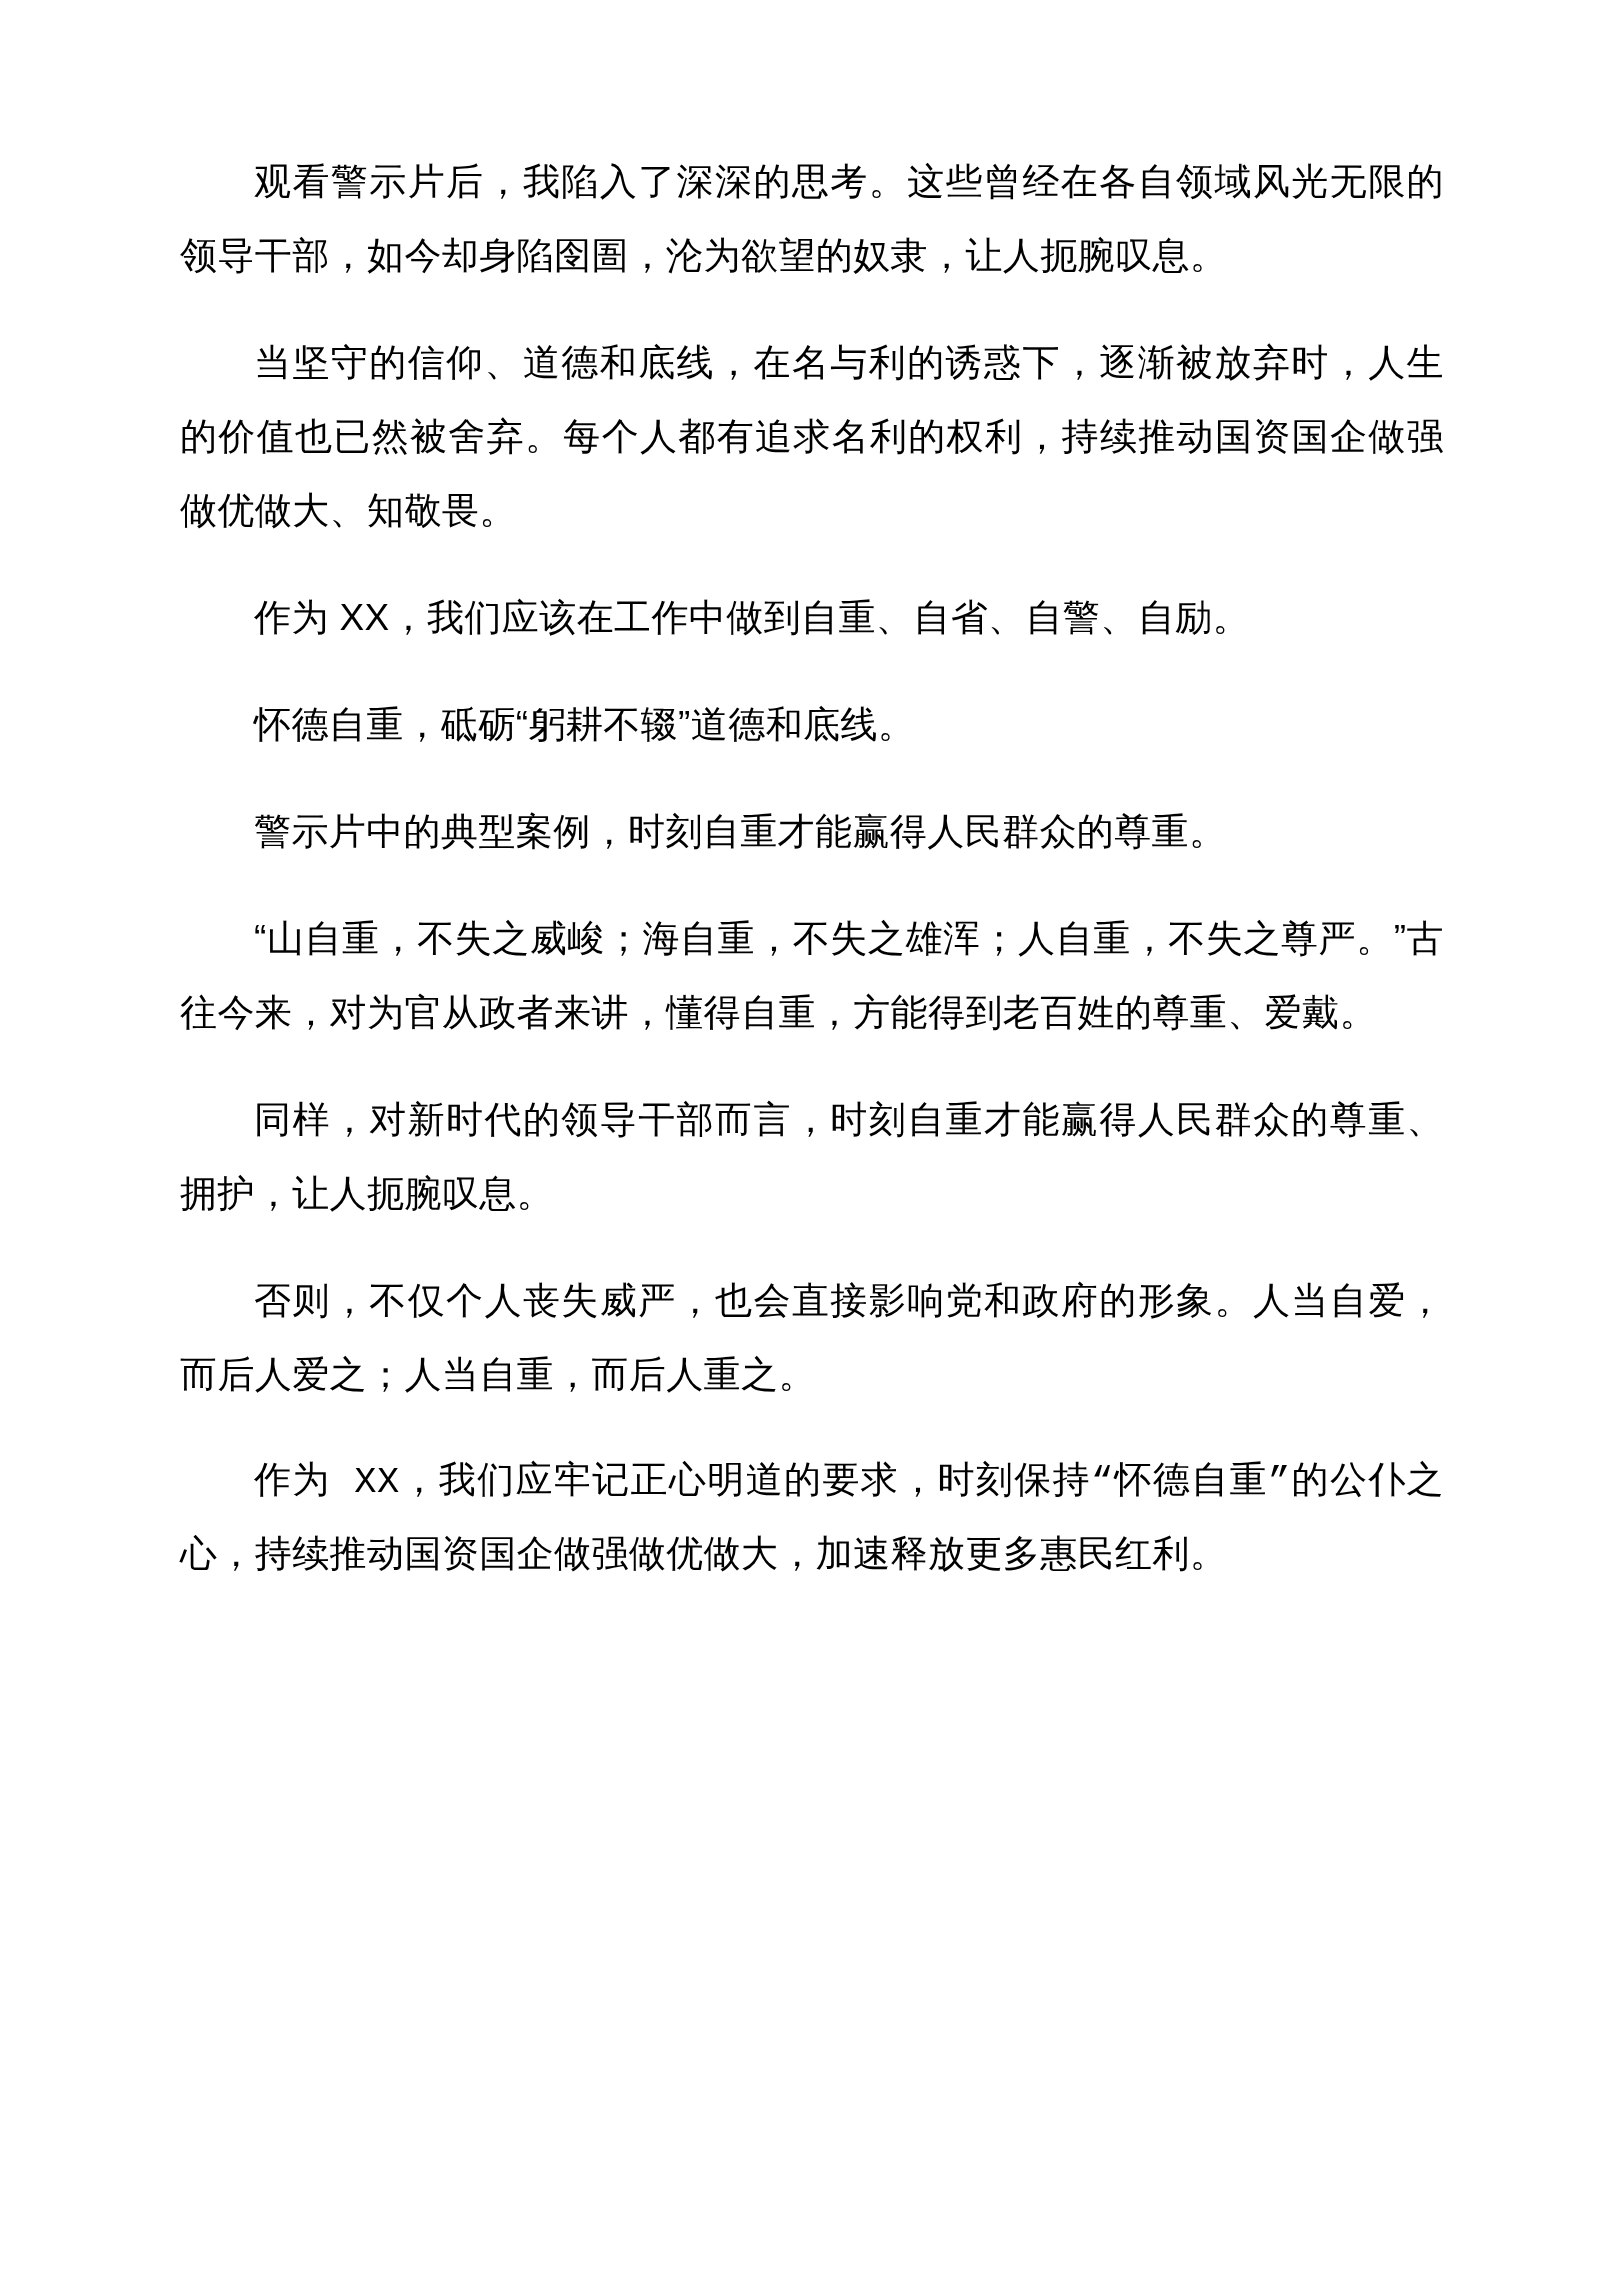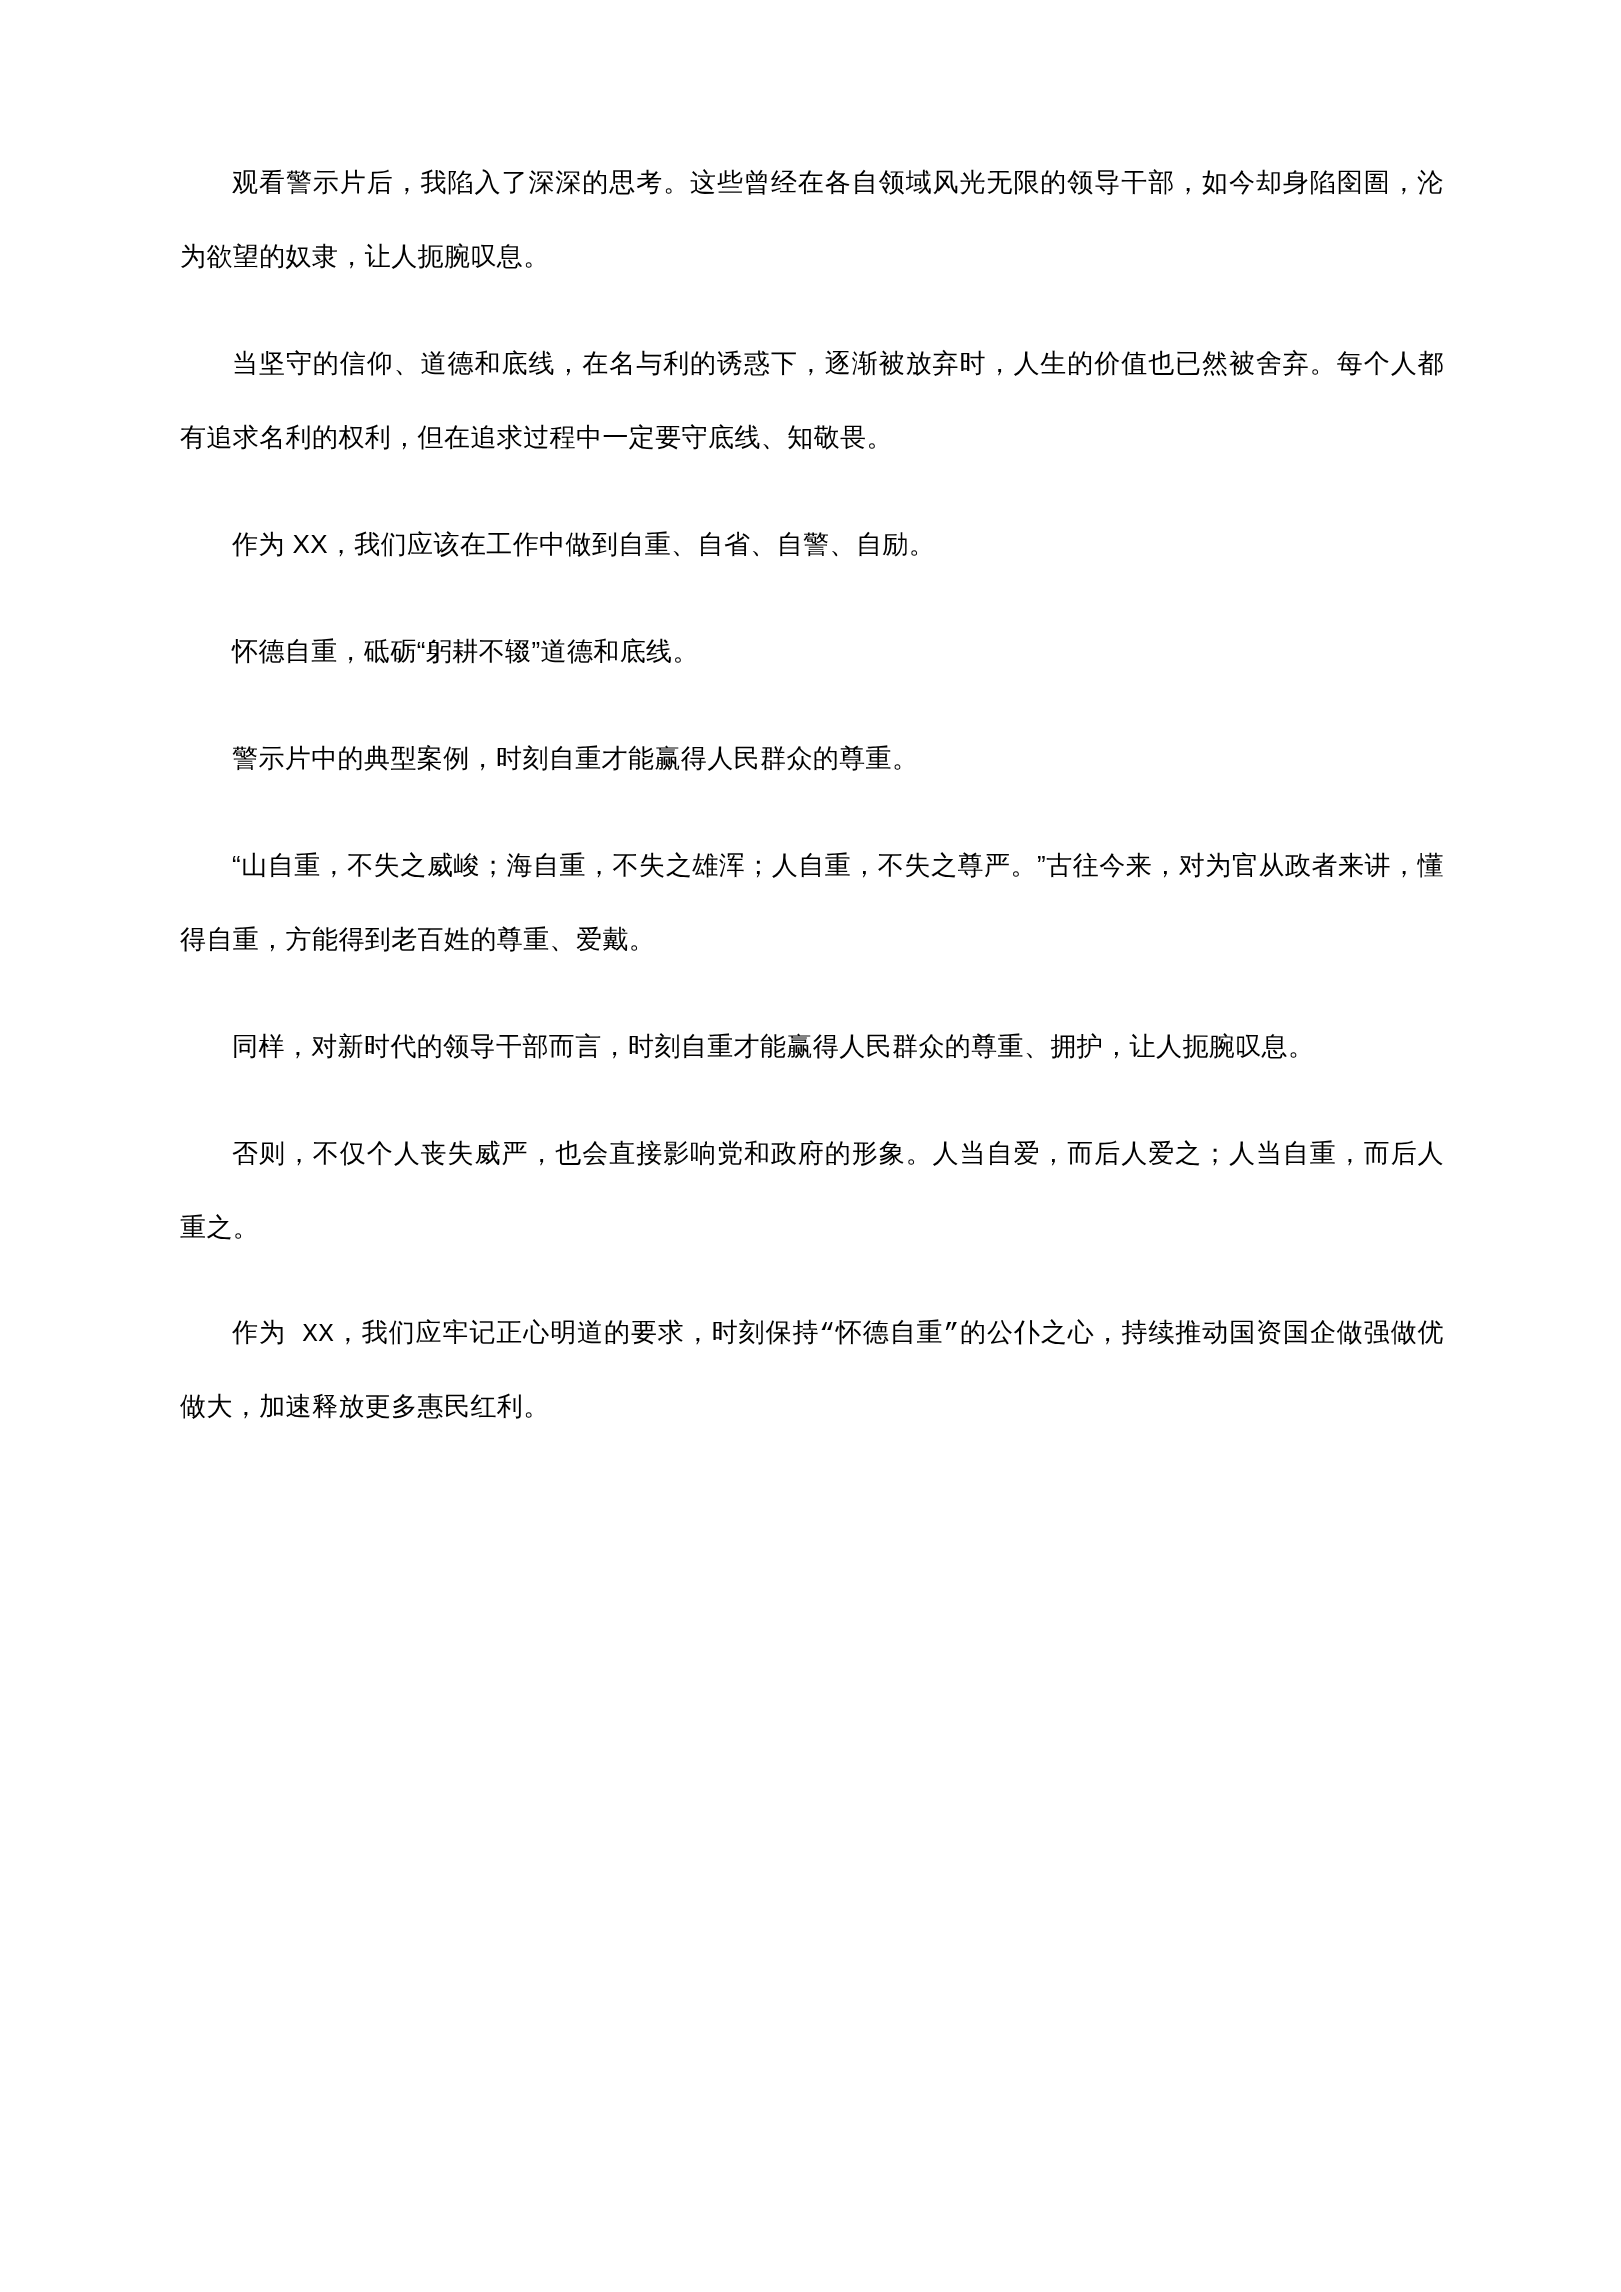--- a/index.html
+++ b/index.html
@@ -19,21 +19,21 @@
     width: 1621px;
     height: 2293px;
     background: #ffffff;
     box-sizing: border-box;
     padding: 145px 180px 118px 180px;
   }
   .doc-body {
     width: 1264px;
   }
   .para {
-    font-size: 26px;
+    font-size: 37px;
     line-height: 74px;
     letter-spacing: 0.4px;
     text-align: justify;
     text-justify: inter-ideograph;
     margin: 0 0 33px 0;
     text-indent: 2em;
     color: #000000;
     word-break: break-all;
   }
   .para:last-child {
@@ -42,21 +42,21 @@
   }
 </style>
 </head>
 <body>
 
 <div class="page">
   <div class="doc-body">
 
     <p class="para">观看警示片后，我陷入了深深的思考。这些曾经在各自领域风光无限的领导干部，如今却身陷囹圄，沦为欲望的奴隶，让人扼腕叹息。</p>
 
-    <p class="para">当坚守的信仰、道德和底线，在名与利的诱惑下，逐渐被放弃时，人生的价值也已然被舍弃。每个人都有追求名利的权利，但在追求过程中一定要守底线、知敬畏。</p>
+    <p class="para">当坚守的信仰、道德和底线，在名与利的诱惑下，逐渐被放弃时，人生的价值也已然被舍弃。每个人都有追求名利的权利，持续推动国资国企做强做优做大、知敬畏。</p>
 
     <p class="para">作为 XX，我们应该在工作中做到自重、自省、自警、自励。</p>
 
     <p class="para">怀德自重，砥砺“躬耕不辍”道德和底线。</p>
 
     <p class="para">警示片中的典型案例，时刻自重才能赢得人民群众的尊重。</p>
 
     <p class="para">“山自重，不失之威峻；海自重，不失之雄浑；人自重，不失之尊严。”古往今来，对为官从政者来讲，懂得自重，方能得到老百姓的尊重、爱戴。</p>
 
     <p class="para">同样，对新时代的领导干部而言，时刻自重才能赢得人民群众的尊重、拥护，让人扼腕叹息。</p>

